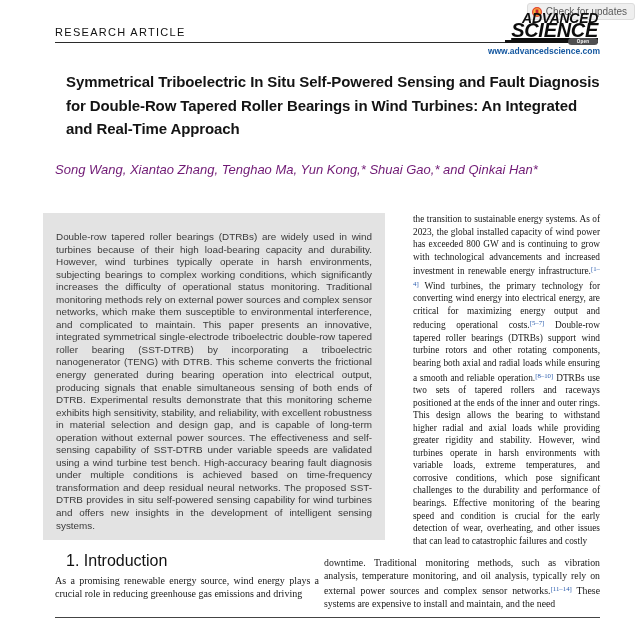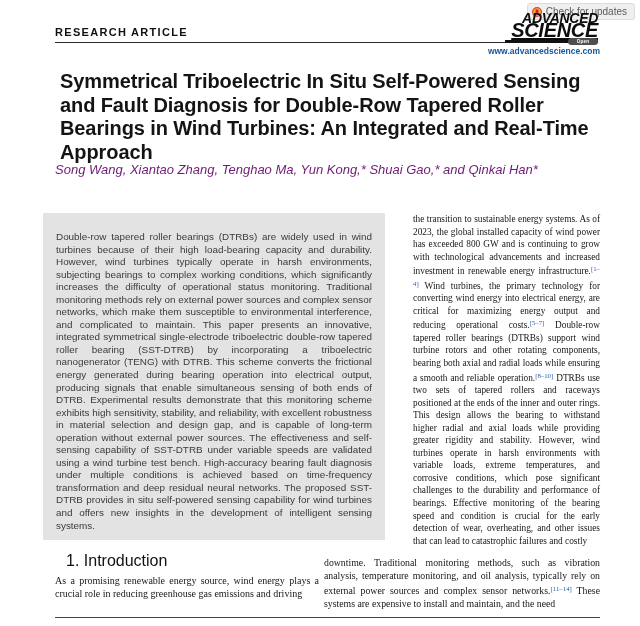--- a/index.html
+++ b/index.html
@@ -5,36 +5,36 @@
   html,body{margin:0;padding:0;background:#fff;}
   .page{position:relative;width:640px;height:626px;background:#ffffff;overflow:hidden;
         font-family:"Liberation Sans",sans-serif;color:#1a1a1a;}
 
   
   .check-updates{position:absolute;top:3px;right:5px;display:flex;align-items:center;gap:4px;
     background:#efefef;border:1px solid #dcdcdc;border-radius:3px;padding:2px 7px 2px 4px;}
   .check-updates .txt{font-size:10px;color:#5a5a5a;}
   .cu-icon{width:10px;height:10px;display:block;}
 
-  .kicker{position:absolute;left:55px;top:26px;font-size:11px;font-weight:bold;
+  .kicker{position:absolute;left:55px;top:26px;font-size:11px;font-weight:normal;
     letter-spacing:1.3px;color:#111;}
 
   .header-rule{position:absolute;left:55px;top:42px;width:452px;height:1px;background:#2b2b2b;}
   .logo{position:absolute;right:42px;top:12px;text-align:right;line-height:12px;
     font-weight:bold;font-style:italic;letter-spacing:-0.3px;color:#0d0d0d;}
   .logo .l1{font-size:14px;display:block;text-align:right;}
   .logo .l2{font-size:20px;display:block;text-decoration:underline;}
   .logo-line{position:absolute;right:42px;top:40px;width:93px;height:2.5px;background:#111;}
   .oa-badge{position:absolute;right:42px;top:38px;width:30px;height:7px;background:#4f4f51;
     border-radius:4px;color:#fff;font-size:4.5px;font-style:normal;font-weight:bold;
     text-align:center;line-height:7px;letter-spacing:0.2px;}
   .site-url{position:absolute;right:40px;top:46px;font-size:8.5px;font-weight:bold;color:#1558a0;}
 
   
-  .title{position:absolute;left:60px;top:70px;width:540px;font-size:20px;font-weight:bold;
+  .title{position:absolute;left:66px;top:70px;width:540px;font-size:15px;font-weight:bold;
     line-height:23.5px;color:#141414;letter-spacing:-0.1px;}
   .authors{position:absolute;left:55px;top:162px;width:540px;font-size:13px;font-style:italic;color:#701a75;}
 
   
   .abstract-box{position:absolute;left:43px;top:213px;width:342px;height:327px;
     background:#e3e3e3;box-sizing:border-box;padding:18px 13px;overflow:hidden;}
   .abstract-box p{margin:0;font-size:9.9px;line-height:12.55px;color:#3a3a3a;
     text-align:justify;font-weight:normal;}
 
   

